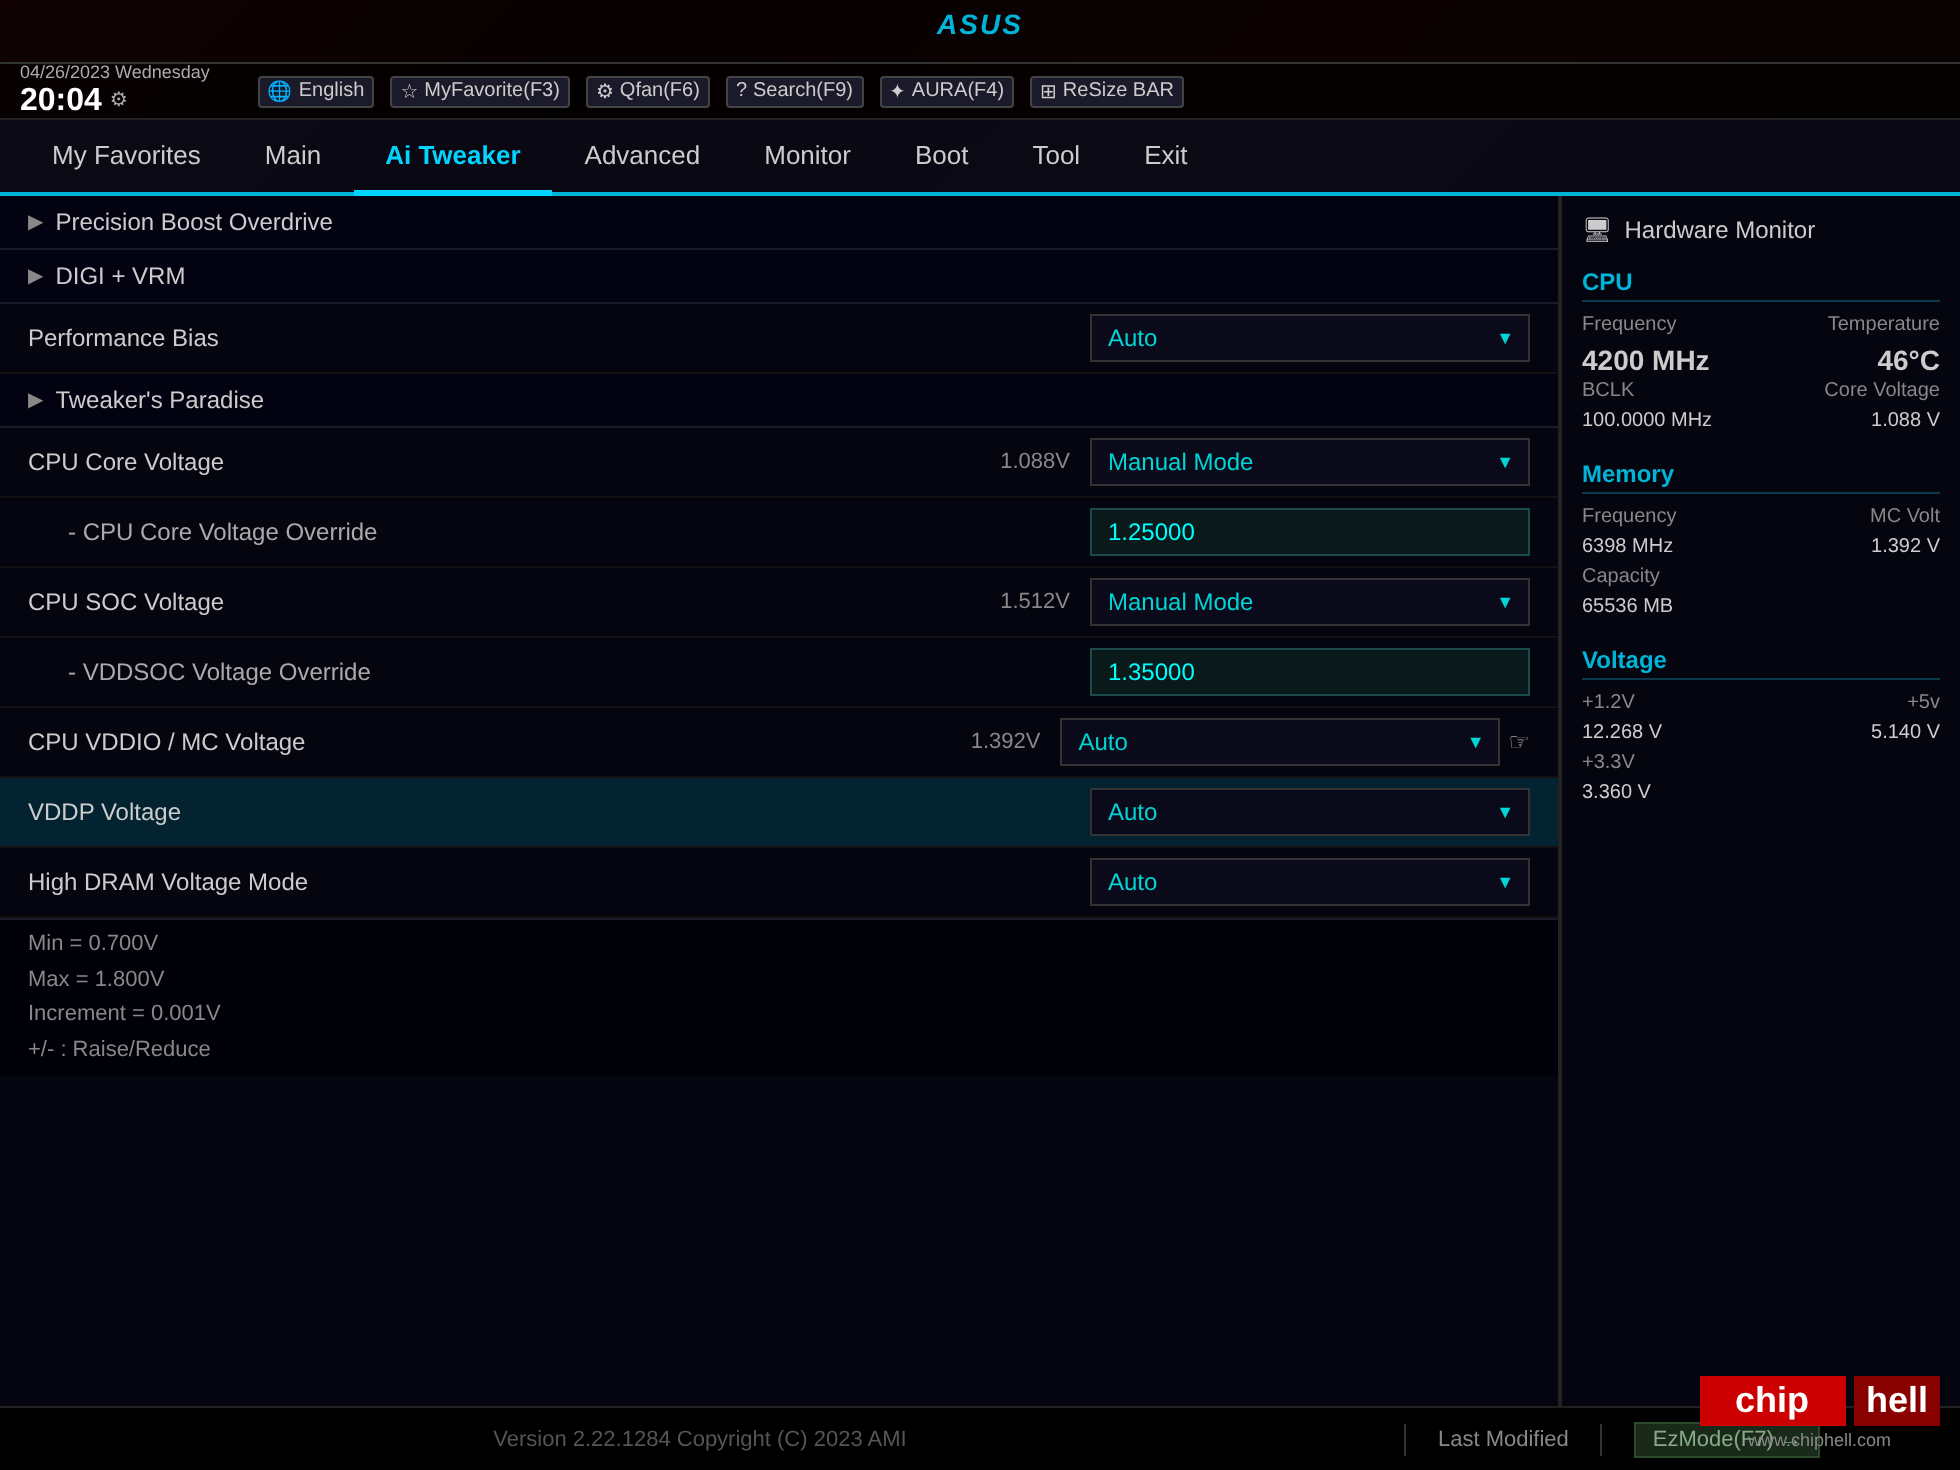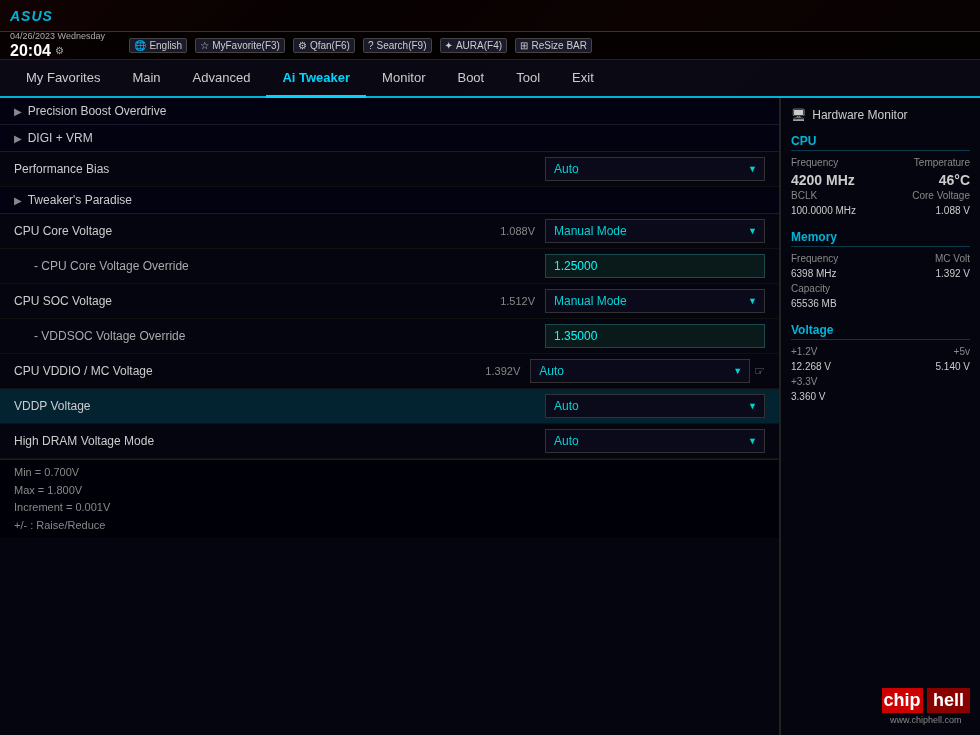--- a/index.html
+++ b/index.html
@@ -40,20 +40,21 @@
 
     
     .top-bar {
       background: rgba(0,0,0,0.7);
       padding: 4px 10px;
       display: flex;
       align-items: center;
       gap: 12px;
       height: 32px;
       border-bottom: 1px solid #333;
+      flex-direction: column;
     }
 
     .asus-logo {
       color: #00b4d8;
       font-weight: 900;
       font-style: italic;
       font-size: 14px;
       letter-spacing: 1px;
     }
 
@@ -369,21 +370,21 @@
       bottom: 10px;
       right: 10px;
       z-index: 10;
     }
 
     .brand-chip {
       background: #cc0000;
       color: white;
       font-size: 18px;
       font-weight: 900;
-      padding: 2px 2px;
+      padding: 2px 18px;
       display: inline-block;
     }
 
     .brand-hell {
       background: #880000;
       color: white;
       font-size: 18px;
       font-weight: 900;
       padding: 2px 6px;
       display: inline-block;
@@ -439,22 +440,22 @@
       <div class="tool-btn">⚙ <span>Qfan(F6)</span></div>
       <div class="tool-btn">? <span>Search(F9)</span></div>
       <div class="tool-btn">✦ <span>AURA(F4)</span></div>
       <div class="tool-btn">⊞ <span>ReSize BAR</span></div>
     </div>
   </div>
 
   <div class="nav-bar">
     <div class="nav-item">My Favorites</div>
     <div class="nav-item">Main</div>
+    <div class="nav-item active">Ai Tweaker</div>
     <div class="nav-item">Advanced</div>
-    <div class="nav-item active">Ai Tweaker</div>
     <div class="nav-item">Monitor</div>
     <div class="nav-item">Boot</div>
     <div class="nav-item">Tool</div>
     <div class="nav-item">Exit</div>
   </div>
 
   <div class="main-content">
 
     <div class="settings-panel">
 
@@ -624,20 +625,33 @@
           <span class="hw-label">+3.3V</span>
         </div>
         <div class="hw-row">
           <span class="hw-val">3.360 V</span>
         </div>
       </div>
     </div>
 
   </div>
 
+  <div class="status-bar">
+    <span class="version-text">Version 2.22.1284 Copyright (C) 2023 AMI</span>
+    <div class="status-divider"></div>
+    <div class="status-item">
+      <span>Last Modified</span>
+    </div>
+    <div class="status-divider"></div>
+    <button class="ez-mode-btn">
+      <span>EzMode(F7)</span>
+      <span>→</span>
+    </button>
+    <div style="width:40px;"></div>
+  </div>
 
 </div>
 
 <div class="chiphell-brand">
   <div>
     <span class="brand-chip">chip</span>
     <span class="brand-hell">hell</span>
   </div>
   <div class="brand-url">www.chiphell.com</div>
 </div>

